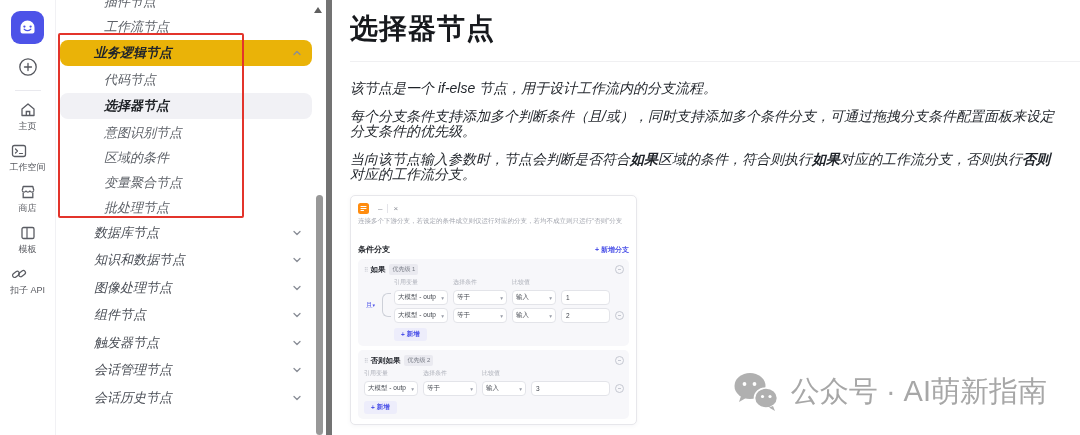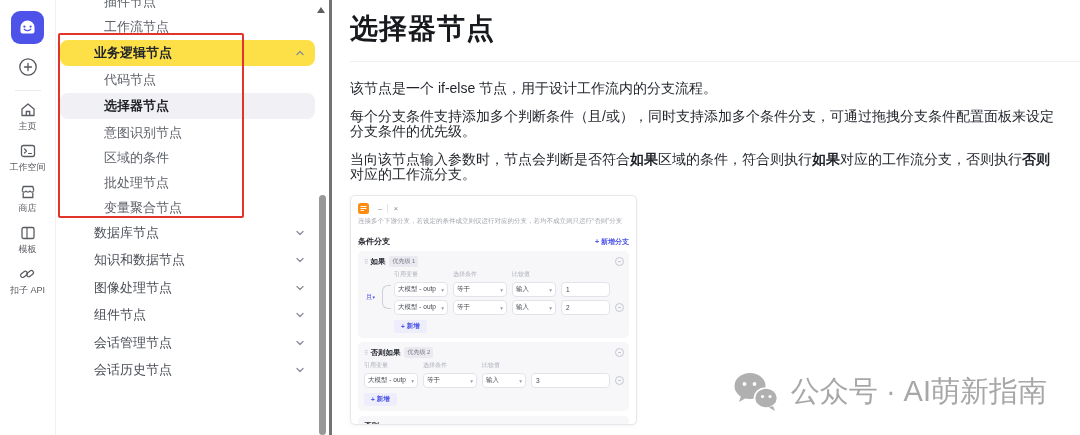--- a/index.html
+++ b/index.html
@@ -15,37 +15,37 @@
     border-right:1px solid #f1f1f4; background:#fff;
     display:flex; flex-direction:column; align-items:center;
   }
   .logo {
     margin-top:11px; width:33px; height:33px; border-radius:9px;
     background:#4d53e8; display:flex; align-items:center; justify-content:center;
   }
   .plus-btn { margin-top:12px; width:22px; height:22px; cursor:pointer; }
   .rail-divider { width:26px; border-top:1px solid #e9e9ee; margin:12px 0 10px; }
   .rail-item {
-    display:flex; flex-direction:column; align-items:center;
+    display:flex; flex-direction:column; 
     margin-bottom:11px; color:#585a60; font-size:9px; line-height:10px; cursor:pointer;
   }
   .rail-item svg { margin-bottom:2px; }
   
   .nav {
     position:absolute; left:56px; top:0; width:276px; height:435px;
-    background:#fff; border-right:3px solid #737373;
+    background:#fff; border-right:6px solid #737373;font-style:italic;
   }
   .nav-list { position:absolute; inset:0; }
   .nav-row {
     position:absolute; left:4px; right:14px; height:26px;
     display:flex; align-items:center; font-size:13px; color:#5c6067;
     padding-left:44px; border-radius:8px; cursor:pointer;
   }
   .nav-row.group { padding-left:34px; color:#494d55; font-weight:500; }
-  .nav-row.group-active { background:#fde047; color:#20242b; font-weight:700; }
+  .nav-row.group-active { background:#eab308; color:#20242b; font-weight:700; }
   .nav-row.selected { background:#f1f1f5; color:#1c1f23; font-weight:600; }
   .nav-row .chev { position:absolute; right:10px; top:8px; }
   .nav-row:nth-of-type(1){top:-11px}.nav-row:nth-of-type(2){top:14px}
   .nav-row:nth-of-type(3){top:40px}.nav-row:nth-of-type(4){top:67px}
   .nav-row:nth-of-type(5){top:93px}.nav-row:nth-of-type(6){top:120px}
   .nav-row:nth-of-type(7){top:145px}.nav-row:nth-of-type(8){top:170px}
   .nav-row:nth-of-type(9){top:195px}.nav-row:nth-of-type(10){top:220px}
   .nav-row:nth-of-type(11){top:247px}.nav-row:nth-of-type(12){top:275px}
   .nav-row:nth-of-type(13){top:302px}.nav-row:nth-of-type(14){top:330px}
   .nav-row:nth-of-type(15){top:357px}.nav-row:nth-of-type(16){top:385px}
@@ -63,39 +63,39 @@
     position:absolute; right:3px; top:195px; bottom:0; width:7px; z-index:7;
     background:#989898; border-radius:4px; cursor:grab;
   }
   
   .content { position:absolute; left:333px; top:0; right:0; height:435px; background:#fff; }
   .page-title {
     margin:13px 0 0 17px; font-size:28px; line-height:32px;
     font-weight:700; color:#17191d; letter-spacing:1px;
   }
   .title-divider { margin:16px 0 0 17px; border:none; border-top:1px solid #f0f0f2; }
-  .paras { margin:19px 17px 4px; }
+  .paras { margin:19px 17px 4px;font-style:italic; }
   .paras p { margin:0 0 13px; font-size:14px; line-height:15px; color:#1f2329; }
   .paras b { font-weight:700; }
   
   .panel {
     margin:7px 0 0 17px; width:287px; height:230px; background:#fff;
     border:1px solid #e7e7eb; border-radius:5px; box-shadow:0 1px 4px rgba(80,80,120,.06);
     padding:6px 7px; overflow:hidden; position:relative;
   }
   .p-head { display:flex; align-items:center; height:12px; }
   .p-icon {
     width:11px; height:11px; border-radius:2.5px; background:#ff8c0f;
     display:flex; align-items:center; justify-content:center; margin-right:4px;
   }
   .p-title { font-size:8px; font-weight:700; color:#23262c; flex:1; }
   .p-min { font-size:8px; color:#8a8d96; padding:0 5px; }
   .p-close { font-size:8px; color:#8a8d96; padding:0 0 0 5px; border-left:1px solid #e4e4e9; }
   .p-desc { margin-top:3px; font-size:6.5px; color:#a2a5ae; white-space:nowrap; }
-  .p-section { margin-top:10px; display:flex; align-items:center; }
+  .p-section { margin-top:18px; display:flex; align-items:center; }
   .p-section-title { font-size:8px; font-weight:700; color:#23262c; flex:1; }
   .p-add-branch { font-size:7px; color:#4d53e8; font-weight:600; }
   .card { margin-top:4px; background:#f7f7fa; border-radius:5px; padding:5px 5px 5px 6px; }
   .card-head { display:flex; align-items:center; height:11px; }
   .drag-dots { font-size:6px; color:#b5b8c2; margin-right:3px; letter-spacing:-1px; }
   .card-title { font-size:7.5px; font-weight:700; color:#2a2d34; margin-right:4px; }
   .badge {
     font-size:6px; color:#777b85; background:#eaeaf0;
     padding:1px 3px; border-radius:2px;
   }
@@ -232,45 +232,51 @@
     <div class="nav-row child selected">
         <span>选择器节点</span>
       </div>
     <div class="nav-row child">
         <span>意图识别节点</span>
       </div>
     <div class="nav-row child">
         <span>区域的条件</span>
       </div>
     <div class="nav-row child">
+        <span>变量聚合节点</span>
+      </div>
+    <div class="nav-row child">
         <span>批处理节点</span>
       </div>
-    <div class="nav-row child">
-        <span>变量聚合节点</span>
-      </div>
     <div class="nav-row group">
       <span>数据库节点</span>
       <svg class="chev" width="10" height="10" viewBox="0 0 10 10">
           <polyline points="2,3.5 5,6.5 8,3.5" fill="none" stroke="#898d96" stroke-width="1.3" stroke-linecap="round" stroke-linejoin="round"></polyline>
         </svg>
     </div>
     <div class="nav-row group">
       <span>知识和数据节点</span>
       <svg class="chev" width="10" height="10" viewBox="0 0 10 10">
           <polyline points="2,3.5 5,6.5 8,3.5" fill="none" stroke="#898d96" stroke-width="1.3" stroke-linecap="round" stroke-linejoin="round"></polyline>
         </svg>
     </div>
     <div class="nav-row group">
       <span>图像处理节点</span>
       <svg class="chev" width="10" height="10" viewBox="0 0 10 10">
           <polyline points="2,3.5 5,6.5 8,3.5" fill="none" stroke="#898d96" stroke-width="1.3" stroke-linecap="round" stroke-linejoin="round"></polyline>
         </svg>
     </div>
     <div class="nav-row group">
       <span>组件节点</span>
+      <svg class="chev" width="10" height="10" viewBox="0 0 10 10">
+          <polyline points="2,3.5 5,6.5 8,3.5" fill="none" stroke="#898d96" stroke-width="1.3" stroke-linecap="round" stroke-linejoin="round"></polyline>
+        </svg>
+    </div>
+    <div class="nav-row group">
+      <span>触发器节点</span>
       <svg class="chev" width="10" height="10" viewBox="0 0 10 10">
           <polyline points="2,3.5 5,6.5 8,3.5" fill="none" stroke="#898d96" stroke-width="1.3" stroke-linecap="round" stroke-linejoin="round"></polyline>
         </svg>
     </div>
     <div class="nav-row group">
       <span>会话管理节点</span>
       <svg class="chev" width="10" height="10" viewBox="0 0 10 10">
           <polyline points="2,3.5 5,6.5 8,3.5" fill="none" stroke="#898d96" stroke-width="1.3" stroke-linecap="round" stroke-linejoin="round"></polyline>
         </svg>
     </div>

